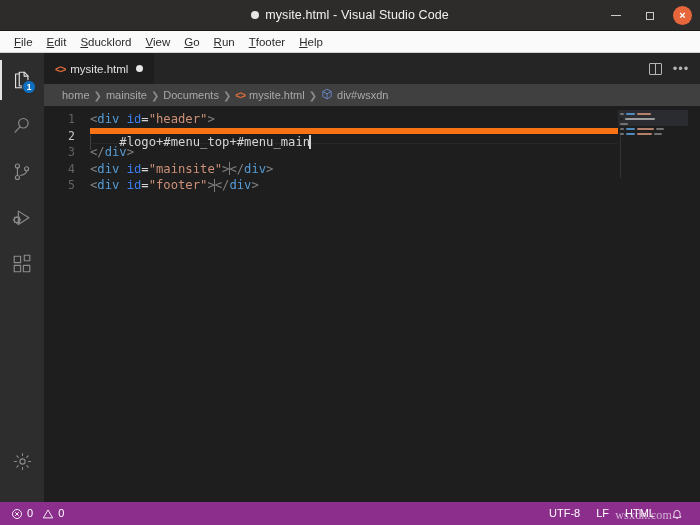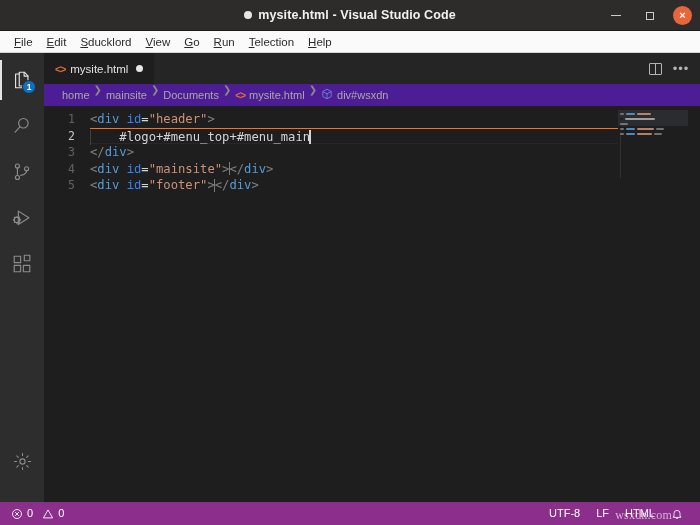--- a/index.html
+++ b/index.html
@@ -14,21 +14,21 @@
 
   
   .titlebar {
     height: 31px; flex: 0 0 31px;
     background: #2e2c2b;
     display: flex; align-items: center; justify-content: center;
     position: relative;
     border-bottom: 1px solid #1b1a19;
   }
   .title-text {
-    font-size: 12.5px; font-weight: bold; color: #f2f1f0;
+    font-size: 12.5px; font-weight: normal; color: #f2f1f0;
     letter-spacing: .1px;
     display: flex; align-items: center; gap: 6px;
   }
   .dirty-dot { width: 8px; height: 8px; border-radius: 50%; background: #e8e6e3; display: inline-block; }
   .win-controls { position: absolute; right: 8px; top: 0; height: 31px; display: flex; align-items: center; gap: 12px; }
   .wbtn { width: 22px; height: 22px; display: flex; align-items: center; justify-content: center; color: #d6d3d0; font-size: 12px; cursor: default; }
   .wbtn.close { width: 19px; height: 19px; border-radius: 50%; background: #e8663c; color: #fff; font-size: 11px; font-weight: bold; line-height: 1; }
   .wmin { width: 10px; height: 1.5px; background: #cfcbc8; display: block; }
   .wmax { width: 8px; height: 8px; border: 1.5px solid #cfcbc8; display: block; position: relative; }
   .wmax::after { content:""; position:absolute; left:2px; top:-3px; width:8px; height:2px; }
@@ -91,22 +91,22 @@
   .tab-dirty { width: 7px; height: 7px; border-radius: 50%; background: #e6e6e6; margin-left: 3px; }
   .tabs-fill { flex: 1 1 auto; background: #252526; }
   .tab-actions { display: flex; align-items: center; gap: 10px; padding-right: 11px; background: #252526; }
   .tab-actions .ta { color: #a6a6a6; display: flex; align-items: center; justify-content: center; width: 16px; height: 16px; cursor: default; }
   .split-icon { width: 13px; height: 12px; border: 1.2px solid #b4b4b4; border-radius: 1px; position: relative; }
   .split-icon::after { content: ""; position: absolute; left: 50%; top: 0; bottom: 0; width: 1.2px; background: #b4b4b4; }
   .dots { font-size: 13px; letter-spacing: 1px; line-height: 8px; color: #b4b4b4; }
 
   
   .breadcrumbs {
-    height: 22px; flex: 0 0 22px; background: #4c1d95;
-    display: flex; padding-left: 18px;
+    height: 22px; flex: 0 0 22px; background: #404040;
+    display: flex; align-items: center; padding-left: 18px;
     font-size: 11px; color: #a9a9a9; gap: 4px;
   }
   .bc { display: flex; align-items: center; gap: 4px; cursor: default; white-space: nowrap; }
   .bc-sep { color: #8a8a8a; font-size: 10px; }
   .bc-html-icon { color: #e06c3b; font-size: 10px; font-weight: bold; letter-spacing: -1px; }
   .bc-sym { display: inline-block; }
 
   
   .code-area { flex: 1 1 auto; position: relative; display: flex; min-height: 0; background: #1e1e1e; }
   .gutter {
@@ -118,21 +118,21 @@
   }
   .gutter .ln { height: 16.5px; line-height: 16.5px; padding-right: 15px; }
   .gutter .ln.cur { color: #c6c6c6; }
 
   .code-lines {
     flex: 1 1 auto; padding-top: 5px; min-width: 0; position: relative;
     font-family: "DejaVu Sans Mono", "Liberation Mono", monospace;
     font-size: 12.2px; white-space: pre;
   }
   .cline { height: 16.5px; line-height: 16.5px; position: relative; }
-  .cline.current { border-top: 1px solid #f97316; border-bottom: 1px solid #282828; height: 16.5px; }
+  .cline.current { border-top: 6px solid #f97316; border-bottom: 1px solid #282828; height: 16.5px; }
   .tk-punct  { color: #808080; }
   .tk-tag    { color: #569cd6; }
   .tk-attr   { color: #3b82f6; font-family: Liberation Mono, monospace; }
   .tk-eq     { color: #d4d4d4; }
   .tk-str    { color: #ce9178; }
   .tk-text   { color: #d4d4d4; }
   .indent-guide {
     position: absolute; left: 0px; top: 1px; width: 1px; height: 15px; background: #404040;
   }
   .caret {
@@ -199,21 +199,21 @@
     </div>
   </div>
 
   <div class="menubar">
     <div class="menu-item"><span class="mn">F</span><span>ile</span></div>
     <div class="menu-item"><span class="mn">E</span><span>dit</span></div>
     <div class="menu-item"><span class="mn">S</span><span>ducklord</span></div>
     <div class="menu-item"><span class="mn">V</span><span>iew</span></div>
     <div class="menu-item"><span class="mn">G</span><span>o</span></div>
     <div class="menu-item"><span class="mn">R</span><span>un</span></div>
-    <div class="menu-item"><span class="mn">T</span><span>election</span></div>
+    <div class="menu-item"><span class="mn">T</span><span>footer</span></div>
     <div class="menu-item"><span class="mn">H</span><span>elp</span></div>
   </div>
 
   <div class="body-row">
 
     <div class="activitybar">
 
       <div class="act active">
         <svg width="22" height="22" viewBox="0 0 24 24">
           <path class="stroke" d="M9 3.5h5.5L18.5 7.5v11h-9.5z"></path>

